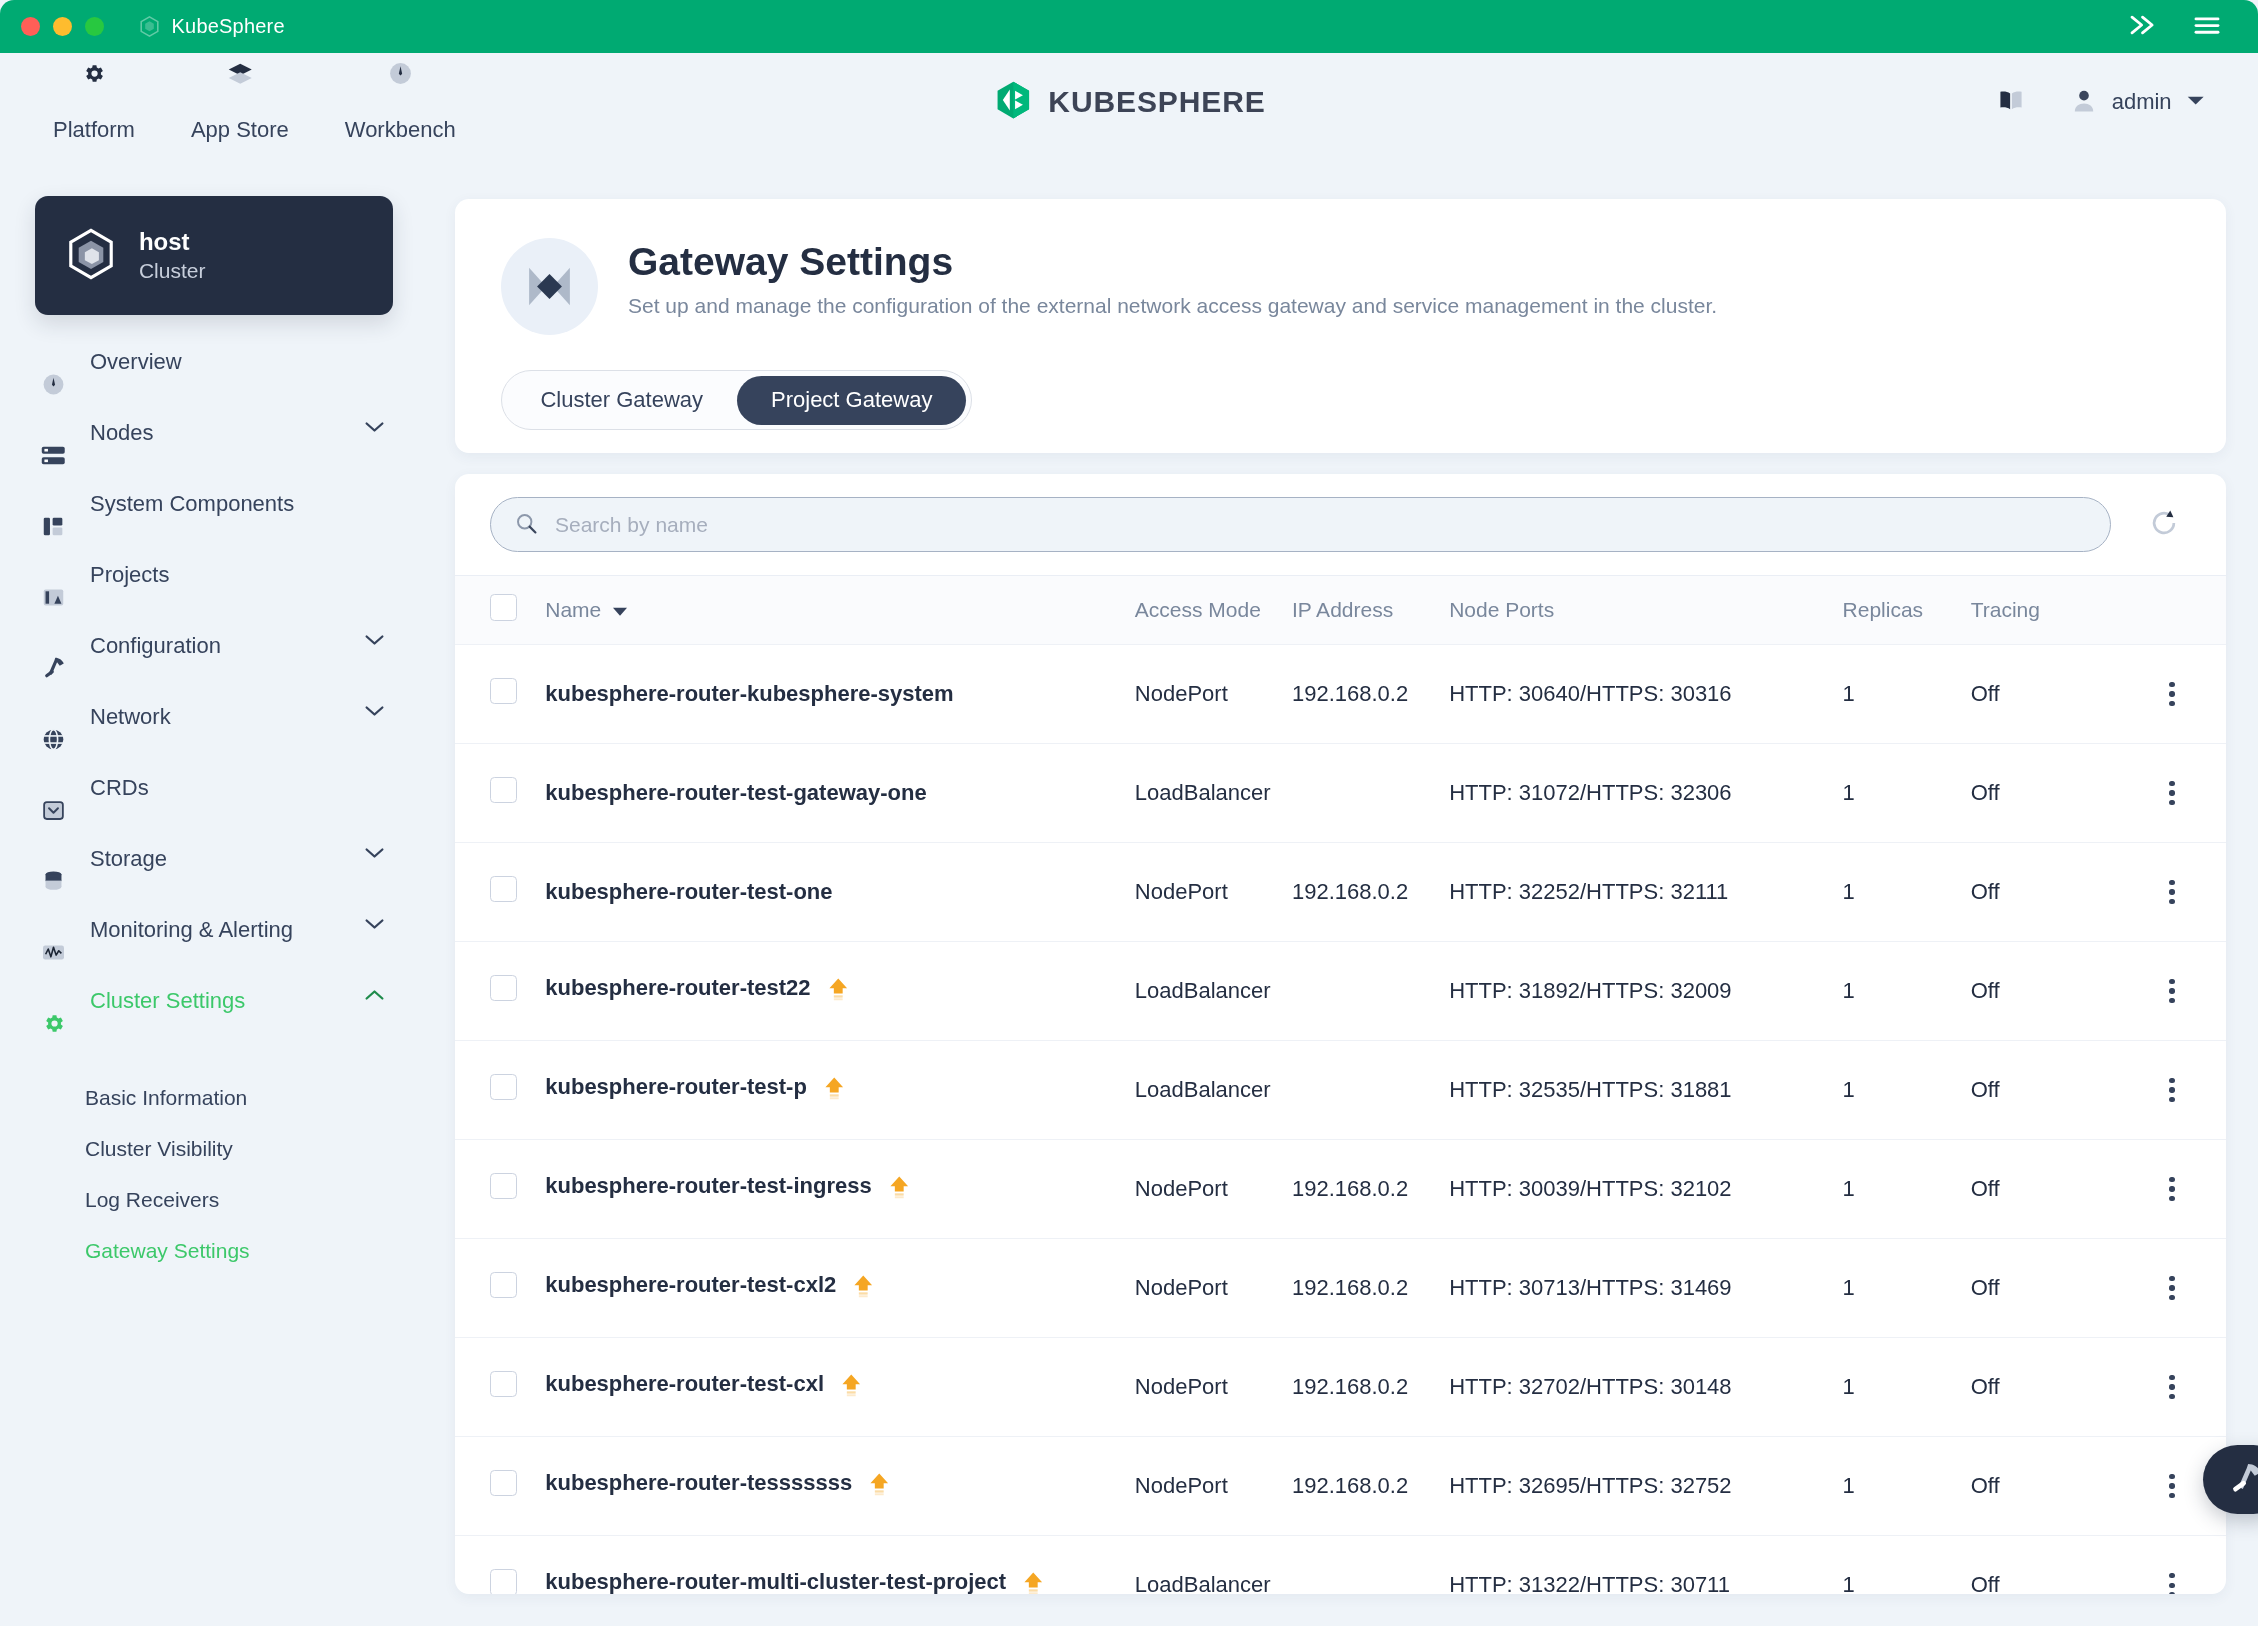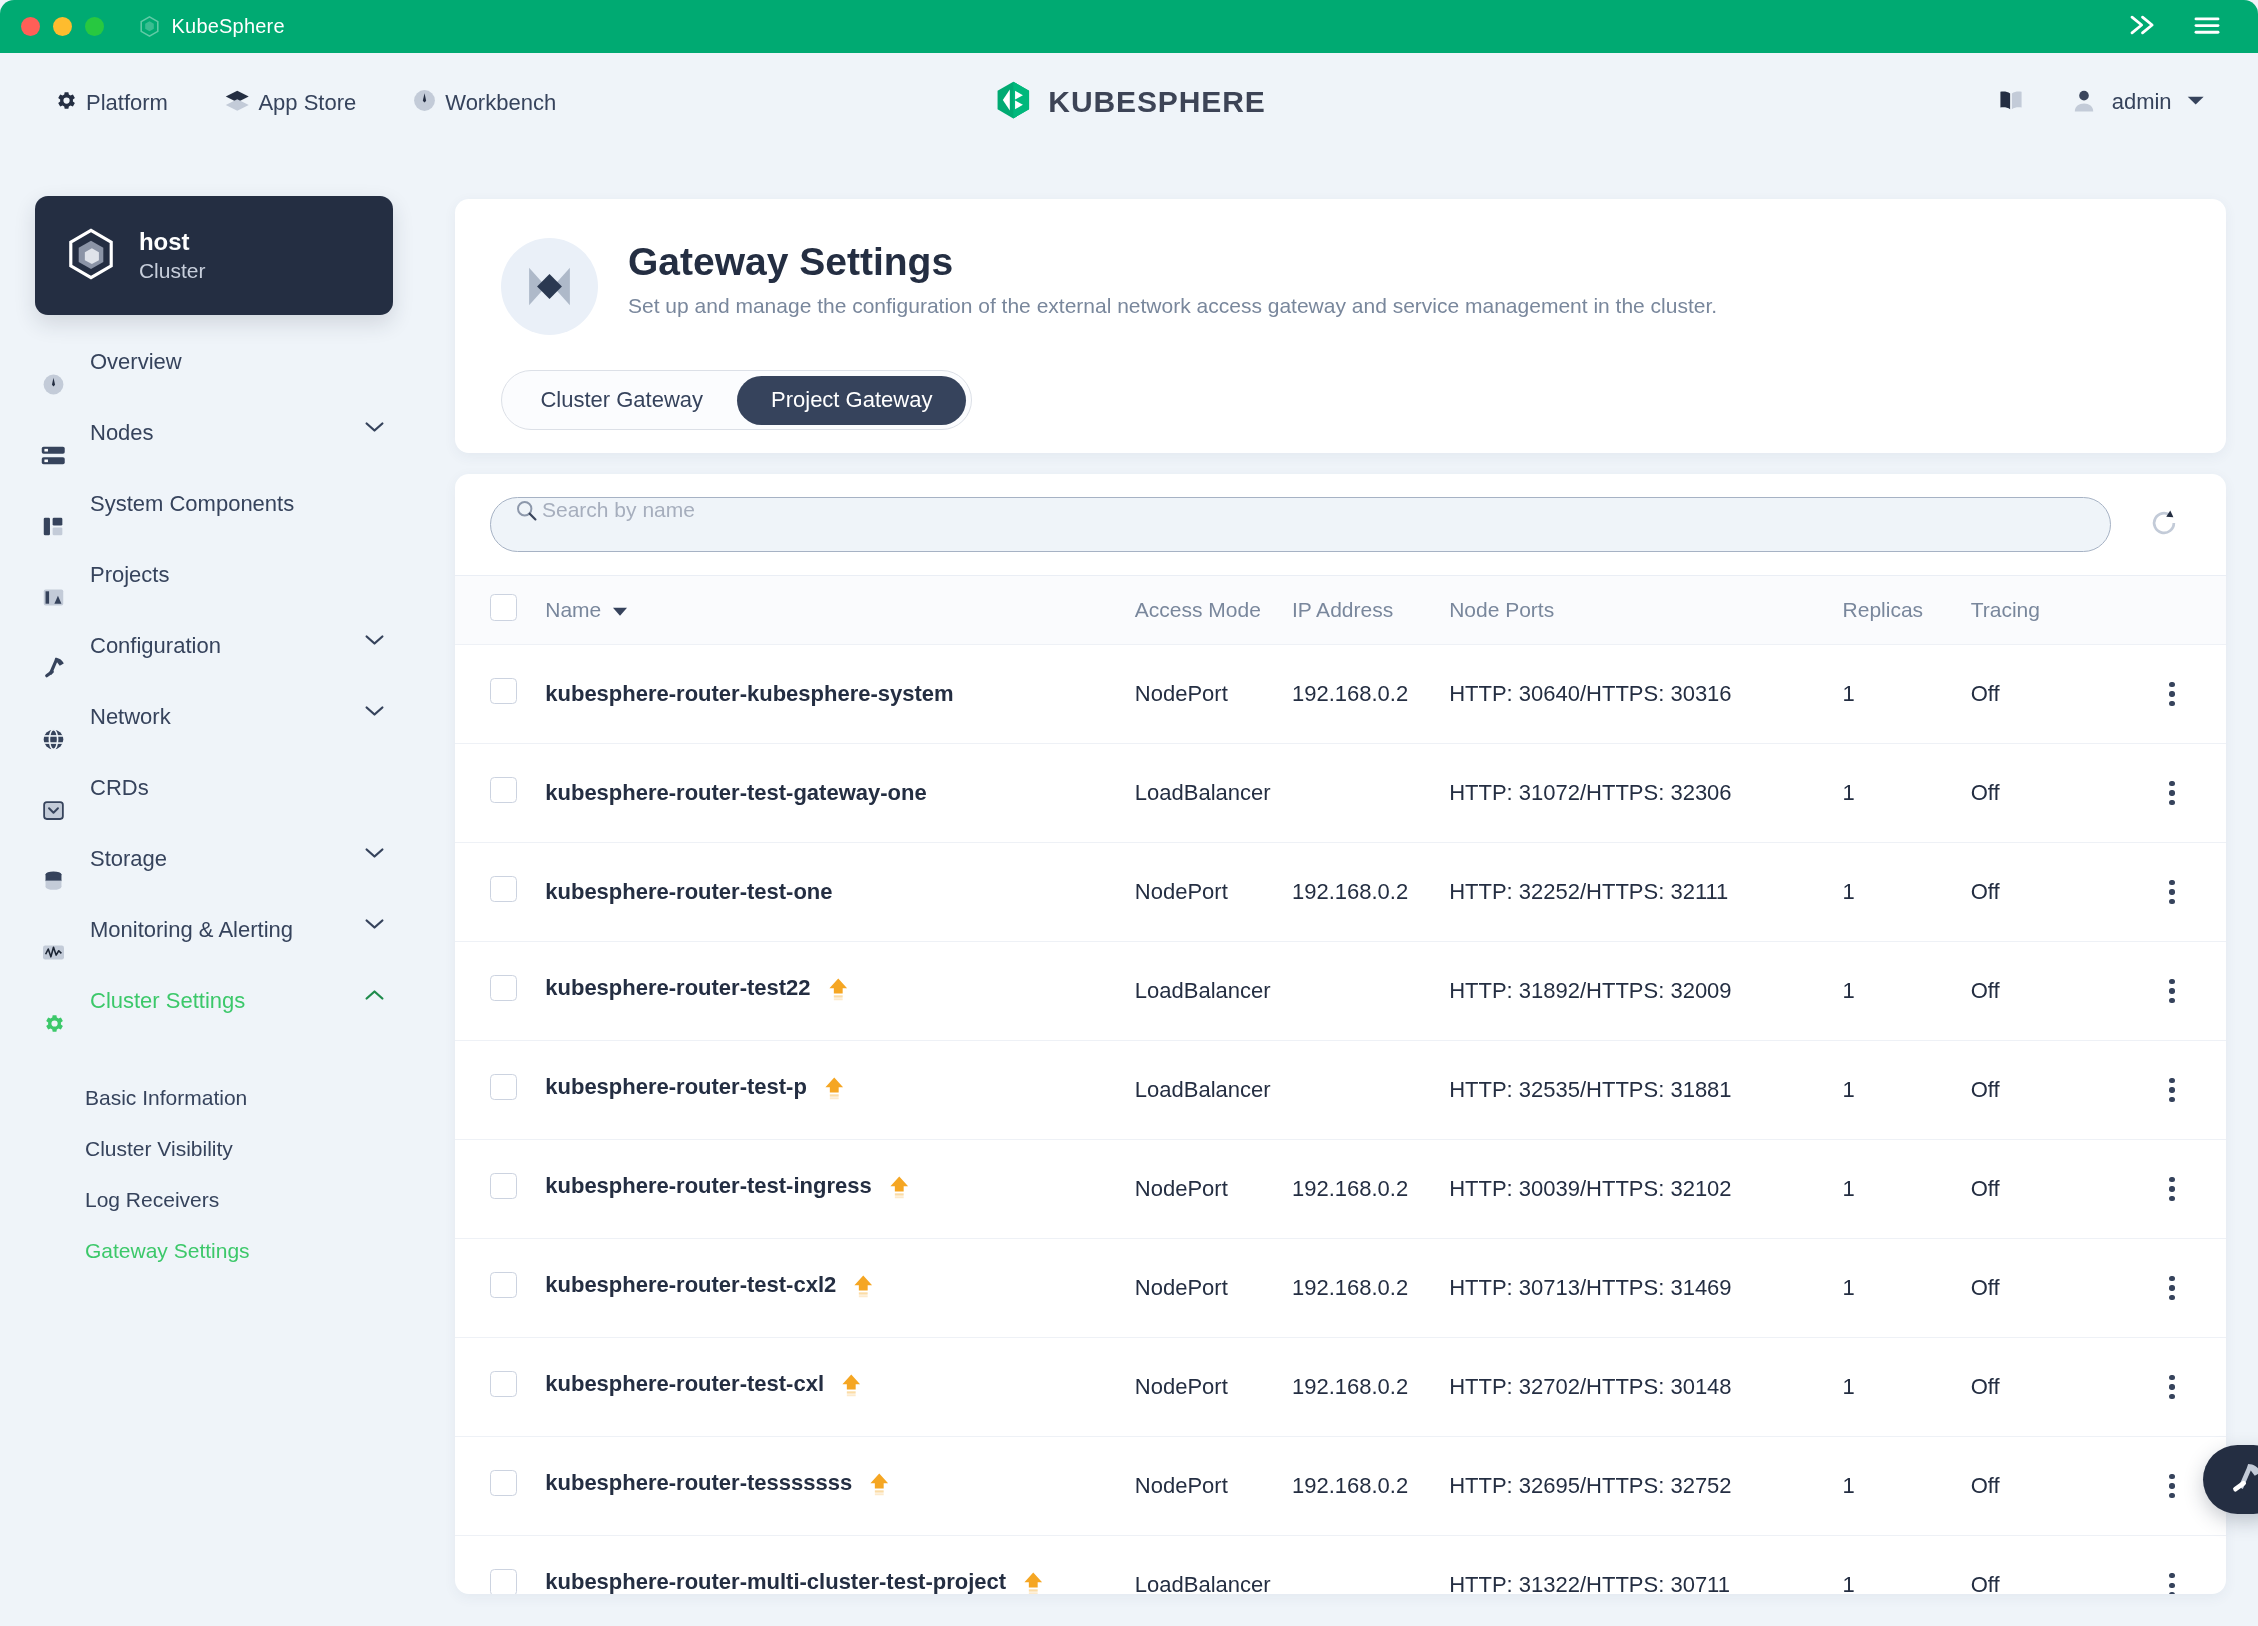--- a/index.html
+++ b/index.html
@@ -28,21 +28,21 @@
   .win-right { margin-left: auto; display: flex; align-items: center; gap: 30px; margin-right: 35px; }
   .chev-double, .hamburger { cursor: pointer; }
 
   
   .globalnav {
     position: absolute; top: 53px; left: 0; width: 2258px; height: 97px;
     background: #eff4f9;
     display: flex; align-items: center;
   }
   .gnav-items { display: flex; align-items: center; gap: 56px; margin-left: 53px; }
-  .gnav-item { display: flex; align-items: flex-end; gap: 8px; cursor: pointer; }
+  .gnav-item { display: flex; align-items: center; gap: 28px; cursor: pointer; flex-direction: column; }
   .gnav-label { font-size: 22px; color: #36435c; }
   .gnav-center {
     position: absolute; left: 50%; transform: translateX(-50%);
     display: flex; align-items: center; gap: 14px;
   }
   .brandname { font-size: 30px; font-weight: 700; color: #3d4456; letter-spacing: 0.9px; }
   .gnav-right { margin-left: auto; display: flex; align-items: center; gap: 44px; margin-right: 53px; }
   .user-chip { display: flex; align-items: center; gap: 14px; cursor: pointer; }
   .user-name { font-size: 22px; color: #36435c; }
 
@@ -107,21 +107,21 @@
   .tab.active { background: #36435c; color: #ffffff; font-weight: 400; }
 
   .table-card {
     margin: 21px 32px 0 32px; background: #ffffff; border-radius: 14px;
     box-shadow: 0 3.5px 12.4px rgba(56,72,103,.06);
     overflow: hidden; height: 1120px;
   }
   .toolbar { display: flex; align-items: center; height: 101px; padding: 0 35px; gap: 25px; }
   .search-box {
     flex: 1; height: 55px; background: #eff4f9; border: 0.9px solid #a6b2c4;
-    border-radius: 30px; display: flex; align-items: flex-start; padding: 0 23px; gap: 3px;
+    border-radius: 30px; display: flex; align-items: center; padding: 0 23px; gap: 16px;
   }
   .search-input {
     border: none; outline: none; background: transparent; flex: 1;
     font-size: 21px; color: #36435c; font-family: "Liberation Sans", sans-serif;
   }
   .search-input::placeholder { color: #a6aebd; }
   .refresh-btn {
     width: 55px; height: 55px; display: flex; align-items: center; justify-content: center;
     cursor: pointer;
   }

